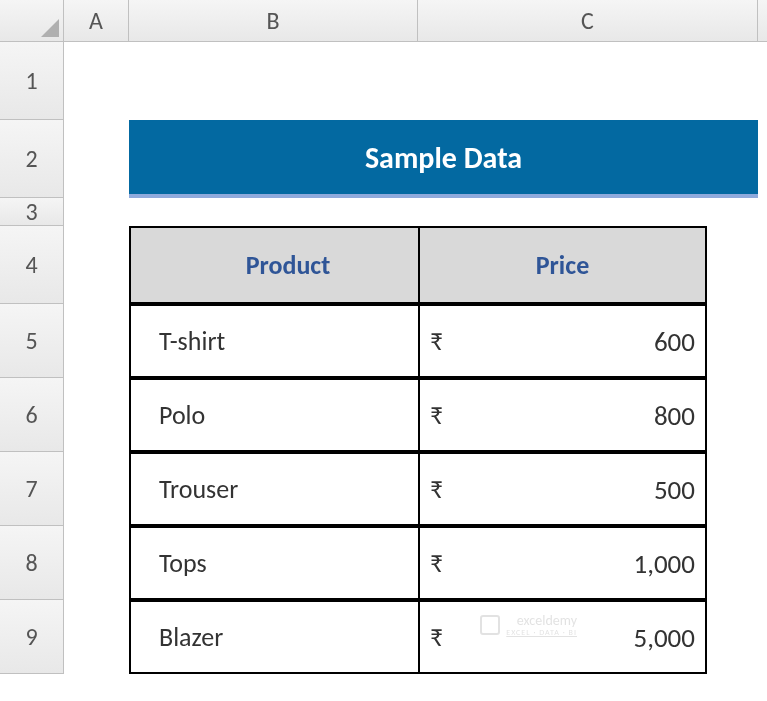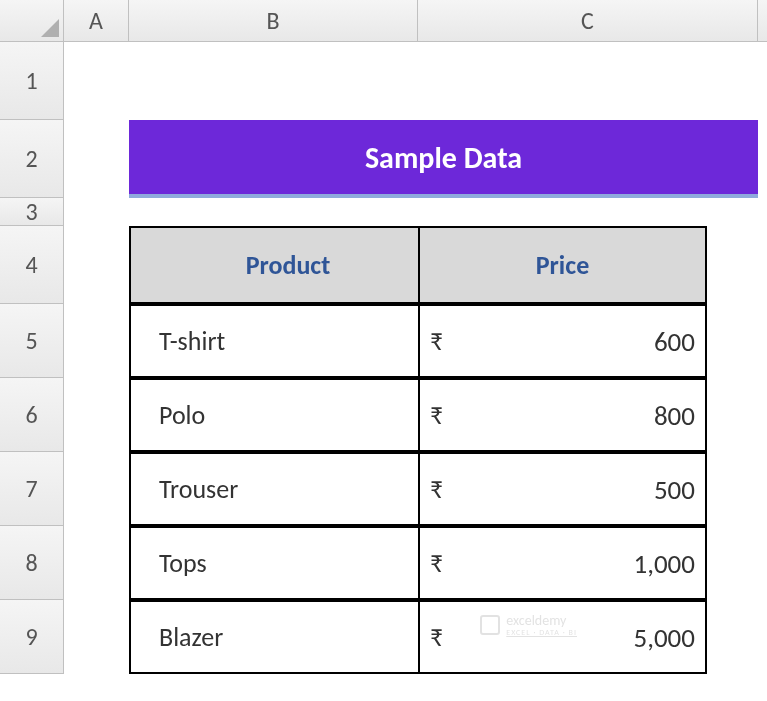--- a/index.html
+++ b/index.html
@@ -89,21 +89,21 @@
     .cell-row {
       display: flex;
     }
     .cell {
       position: relative;
     }
     .cell-a { width: 65px; }
     .cell-b { width: 289px; padding-left: 27px; }
     .cell-c { width: 289px; }
     .title-cell {
-      background: #6d28d9;
+      background: #0369a1;
       color: #ffffff;
       font-size: 30px;
       font-weight: bold;
       display: flex;
       align-items: center;
       justify-content: center;
       width: 629px;
       height: 78px;
       border-bottom: 4px solid #8faadc;
     }
@@ -161,20 +161,21 @@
       width: 20px;
       height: 20px;
       border: 2px solid #d0d0d0;
       border-radius: 3px;
       position: relative;
     }
     .watermark-text {
       display: flex;
       flex-direction: column;
       line-height: 1;
+      align-items: flex-end;
     }
     .watermark-sub {
       font-size: 8px;
       letter-spacing: 1px;
       text-decoration: underline;
     }
   </style>
 </head>
 <body>
 

